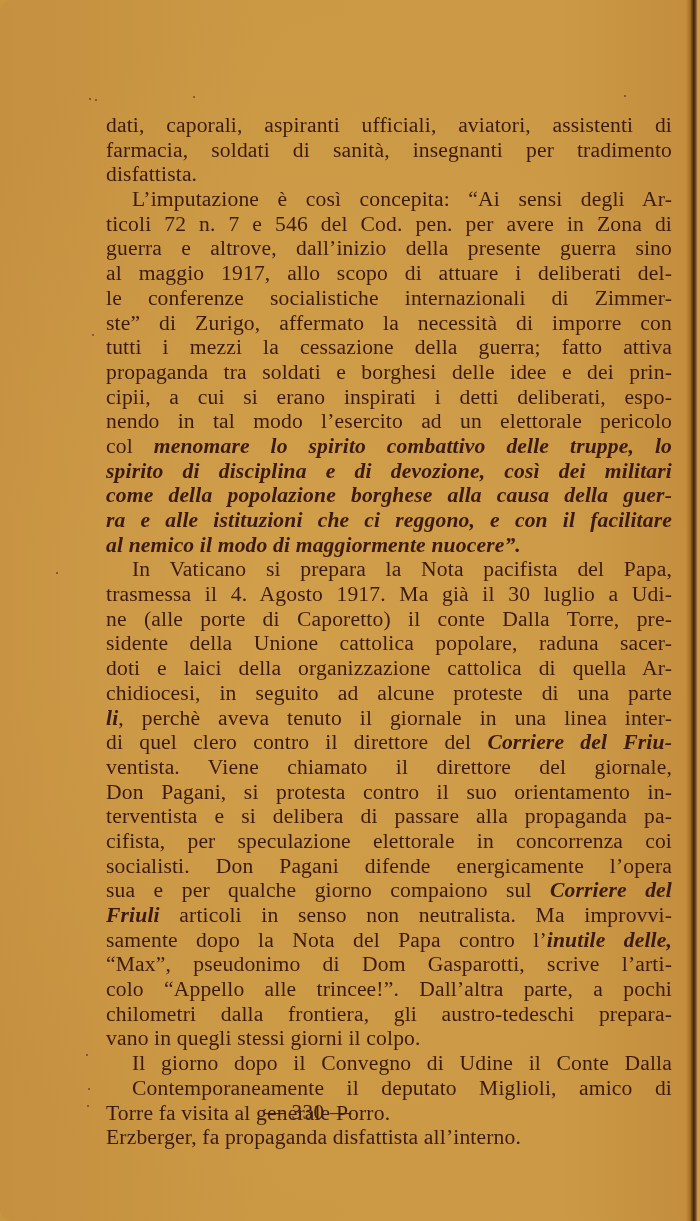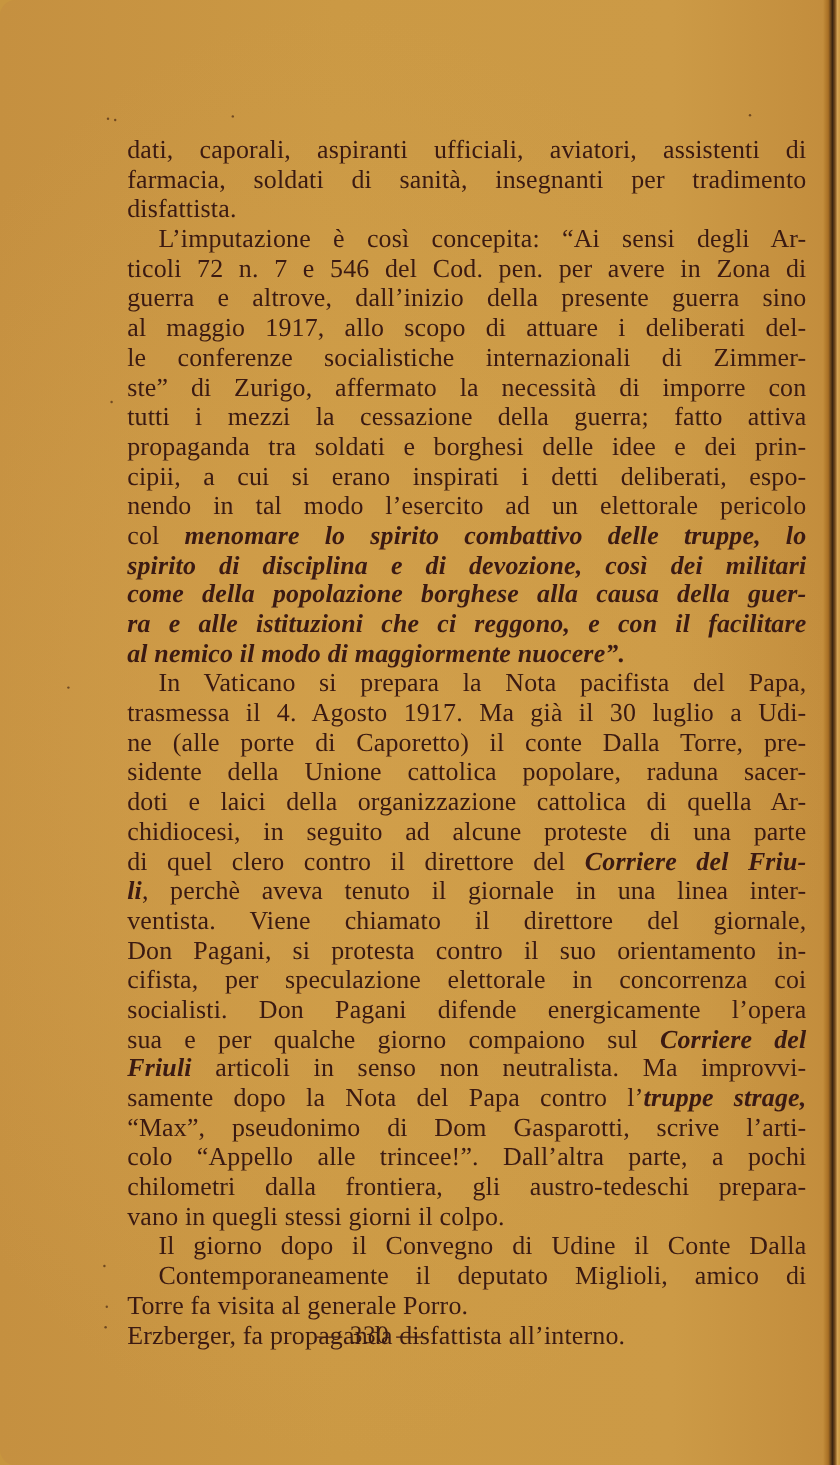--- a/index.html
+++ b/index.html
@@ -113,29 +113,30 @@
       <span class="line"><i>spirito di disciplina e di devozione, così dei militari</i></span>
       <span class="line"><i>come della popolazione borghese alla causa della guer-</i></span>
       <span class="line"><i>ra e alle istituzioni che ci reggono, e con il facilitare</i></span>
       <span class="line last"><i>al nemico il modo di maggiormente nuocere”.</i></span>
       <span class="line indent">In Vaticano si prepara la Nota pacifista del Papa,</span>
       <span class="line">trasmessa il 4. Agosto 1917. Ma già il 30 luglio a Udi-</span>
       <span class="line">ne (alle porte di Caporetto) il conte Dalla Torre, pre-</span>
       <span class="line">sidente della Unione cattolica popolare, raduna sacer-</span>
       <span class="line">doti e laici della organizzazione cattolica di quella Ar-</span>
       <span class="line">chidiocesi, in seguito ad alcune proteste di una parte</span>
+      <span class="line"><i>li</i><span>, perchè aveva tenuto il giornale in una linea inter-</span></span>
       <span class="line"><span>di quel clero contro il direttore del </span><i>Corriere del Friu-</i></span>
-      <span class="line"><i>li</i><span>, perchè aveva tenuto il giornale in una linea inter-</span></span>
       <span class="line">ventista.  Viene chiamato il direttore del giornale,</span>
       <span class="line">Don Pagani, si protesta contro il suo orientamento in-</span>
+      <span class="line">terventista e si delibera di passare alla propaganda pa-</span>
       <span class="line">cifista, per speculazione elettorale in concorrenza coi</span>
       <span class="line">socialisti. Don Pagani difende energicamente l’opera</span>
       <span class="line"><span>sua e per qualche giorno compaiono sul </span><i>Corriere del</i></span>
       <span class="line"><i>Friuli</i><span> articoli in senso non neutralista. Ma improvvi-</span></span>
-      <span class="line"><span>samente dopo la Nota del Papa contro l’</span><i>truppe strage,</i></span>
+      <span class="line"><span>samente dopo la Nota del Papa contro l’</span><i>inutile delle,</i></span>
       <span class="line">“Max”, pseudonimo di Dom Gasparotti, scrive l’arti-</span>
       <span class="line">colo “Appello alle trincee!”.  Dall’altra parte, a pochi</span>
       <span class="line">chilometri dalla frontiera, gli austro-tedeschi prepara-</span>
       <span class="line last">vano in quegli stessi giorni il colpo.</span>
       <span class="line indent">Il giorno dopo il Convegno di Udine il Conte Dalla</span>
       <span class="line indent">Contemporaneamente il deputato Miglioli, amico di</span>
       <span class="line last">Torre fa visita al generale Porro.</span>
       <span class="line last">Erzberger, fa propaganda disfattista all’interno.</span>
     </div>
 

